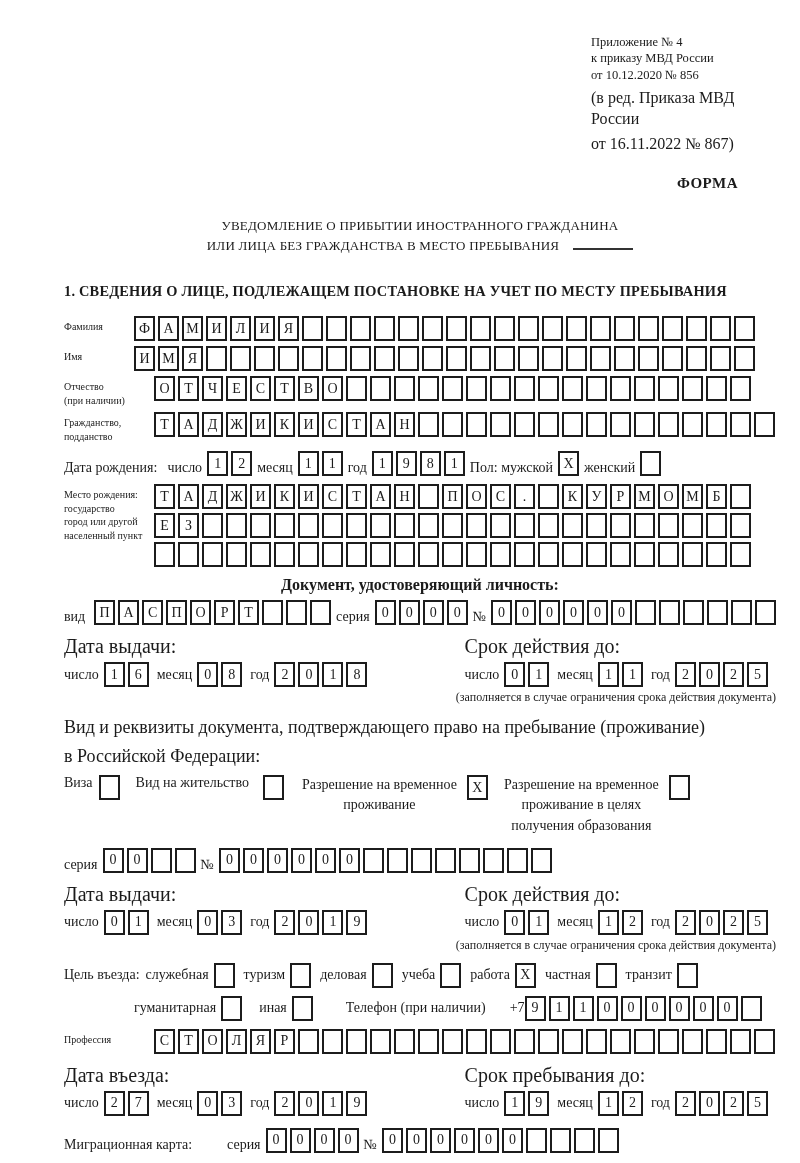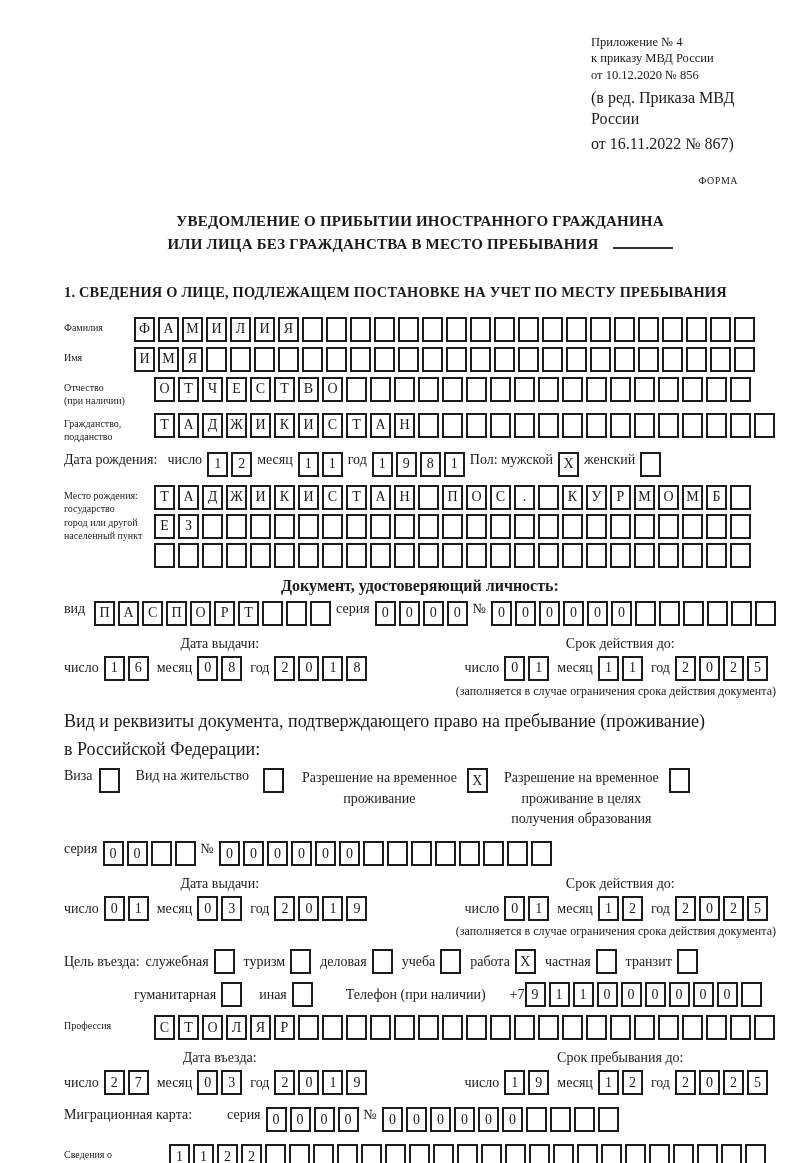--- a/index.html
+++ b/index.html
@@ -1,36 +1,36 @@
 <!DOCTYPE html>
 <html><head>
 <meta charset="utf-8">
 <style>
   html,body{margin:0;padding:0;background:#fff;}
   body{width:800px;font-family:"Liberation Serif","DejaVu Serif",serif;color:#1b1b1b;}
   .page{width:800px;min-height:1163px;box-sizing:border-box;padding:34px 24px 18px 64px;background:#fff;}
   .hdr{margin-left:auto;width:185px;font-size:12.5px;line-height:1.3;}
   .hdr .sub{margin-top:5px;font-size:16px;}
-  .forma{text-align:right;padding-right:38px;font-weight:normal;font-size:10px;margin-top:20px;letter-spacing:.5px;}
-  .title{ text-align:center;font-weight:bold;font-size:15px;line-height:1.55;margin-top:24px;letter-spacing:.2px;}
+  .forma{text-align:right;padding-right:38px;font-weight:bold;font-size:15px;margin-top:20px;letter-spacing:.5px;}
+  .title{ text-align:center;font-weight:normal;font-size:13px;line-height:1.55;margin-top:24px;letter-spacing:.2px;}
   .title .uline{display:inline-block;width:60px;border-bottom:2px solid #333;margin-left:14px;}
   .sec-head{font-weight:bold;font-size:14.4px;margin-top:27px;margin-bottom:16px;letter-spacing:.2px;}
   .cell{width:21px;height:25px;border:2px solid #1c1c1c;box-sizing:border-box;display:flex;
         align-items:center;justify-content:center;font-size:14px;flex:none;background:#fff;}
   .cellrow{display:flex;gap:3px;flex-wrap:nowrap;}
   .row{display:flex;align-items:flex-start;margin-bottom:5px;}
   .flabel{flex:none;font-size:10px;padding-top:4px;line-height:1.35;}
   .w70{width:70px;} .w90{width:90px;} .w105{width:105px;}
   .stack>.cellrow{margin-bottom:4px;}
   .center-head{text-align:center;font-weight:bold;font-size:16px;margin:4px 0 6px 0;}
-  .inline{display:flex;align-items:flex-start;font-size:14px;}
+  .inline{display:flex;align-items:flex-end;font-size:14px;}
   .inline .lbl{margin:0 5px;white-space:nowrap;}
   .inline .lbl.first{margin-left:0;}
   .dates-row{display:flex;justify-content:space-between;margin-top:10px;}
-  .dg-head{text-align:center;font-size:14px;margin-bottom:4px;}
+  .dg-head{text-align:left;font-size:20px;margin-bottom:4px;}
   .dg-line{display:flex;align-items:center;font-size:14px;}
   .dg-line .lbl{margin:0 5px 0 0;white-space:nowrap;}
   .dg-line .cellrow{margin-right:8px;}
   .note{font-size:12px;text-align:right;margin-top:3px;margin-bottom:8px;}
   .para{font-size:18px;line-height:1.6;margin-top:6px;}
   .permit-row{display:flex;align-items:flex-start;margin-top:4px;font-size:14px;}
   .permit-row .cb{margin-left:6px;}
   .pl-multi{text-align:center;line-height:1.45;}
   .opt{display:flex;align-items:center;margin-right:9px;}
   .opt .plabel{margin-right:5px;white-space:nowrap;}

